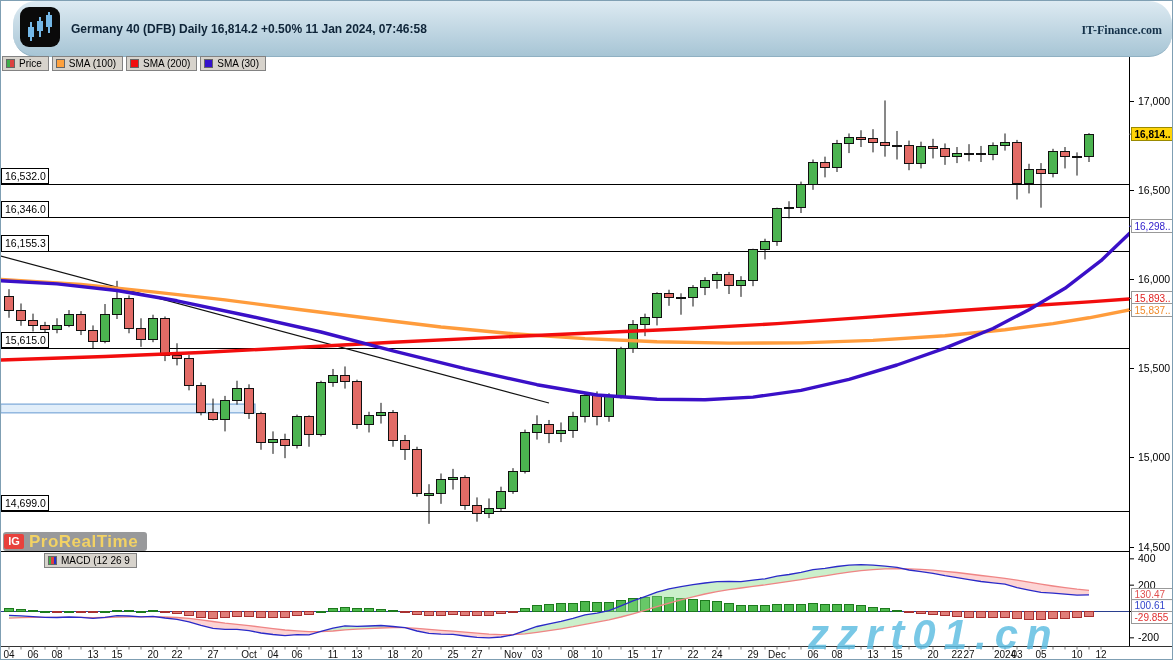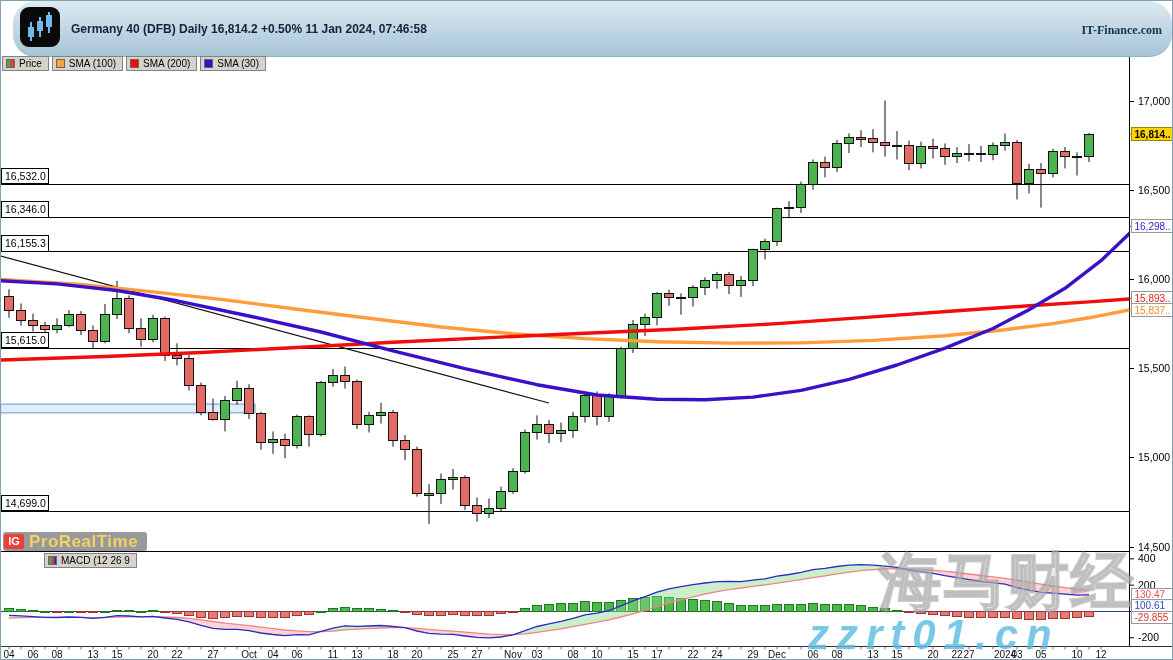--- a/index.html
+++ b/index.html
@@ -652,16 +652,15 @@
   <div class="prt">
     <span class="ig">IG</span>
     <span class="prt-name">ProRealTime</span>
   </div>
 
   <div class="tab macd-tab">
     <span class="swatch sw-macd"></span>
     <span>MACD (12 26 9</span>
   </div>
 
-  <div class="wm-big">海马财经</div>
   <div class="wm-small">zzrt01.cn</div>
 
 </div>
 
 </body></html>

